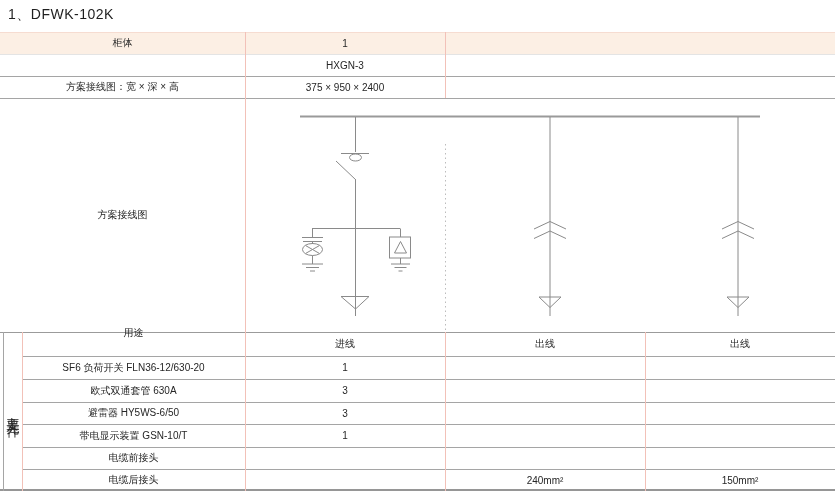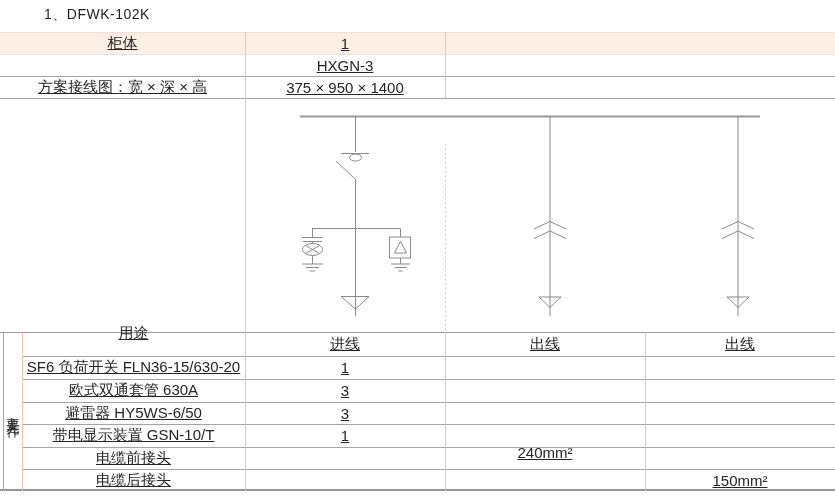--- a/index.html
+++ b/index.html
@@ -1,24 +1,24 @@
 <!DOCTYPE html>
 <html><head>
 <meta charset="utf-8">
 <style>
   html,body{margin:0;padding:0;background:#ffffff;}
   #app{position:relative;width:835px;height:495px;background:#fff;
        font-family:"Liberation Sans","DejaVu Sans",sans-serif;color:#262626;overflow:hidden;}
-  .title{position:absolute;left:8px;top:6px;font-size:14px;color:#1f1f1f;letter-spacing:0.5px;margin-left:36px;}
+  .title{position:absolute;left:8px;top:6px;font-size:14px;color:#1f1f1f;letter-spacing:0.5px;}
   .fill-peach{position:absolute;left:0;top:32px;width:835px;height:22px;background:#fcefe4;}
   .hl,.vl{position:absolute;}
   .hl{height:1px;background:#a5a5a5;}
   .vl{width:1px;background:#f2c1b8;}
   .cell{position:absolute;display:flex;align-items:center;justify-content:center;
-        font-size:15px;white-space:nowrap;text-decoration:underline;}
+        font-size:10px;white-space:nowrap;}
   .c-label{left:0;width:245px;}
   .c-val{left:245px;width:200px;}
   .c-out1{left:445px;width:200px;}
   .c-out2{left:645px;width:190px;}
   .b-label{left:22px;width:223px;}
   .vlab{position:absolute;left:3px;top:332px;width:19px;height:159px;
         display:flex;align-items:center;justify-content:center;
         writing-mode:vertical-rl;text-orientation:upright;font-size:13px;letter-spacing:3px;}
   svg{position:absolute;left:0;top:0;pointer-events:none;}
 </style>
@@ -48,22 +48,23 @@
   <div class="vl" style="left:445px;top:32px;height:66px"></div>
   <div class="vl" style="left:445px;top:332px;height:159px"></div>
   <div class="vl" style="left:645px;top:332px;height:159px"></div>
   <div class="vl" style="left:22px;top:332px;height:159px"></div>
   <div class="vl" style="left:3px;top:332px;height:159px;background:#a5a5a5"></div>
 
   <div class="cell c-label" style="top:32px;height:22px">柜体</div>
   <div class="cell c-val" style="top:32px;height:22px">1</div>
   <div class="cell c-val" style="top:54px;height:22px">HXGN-3</div>
   <div class="cell c-label" style="top:76px;height:22px">方案接线图：宽 × 深 × 高</div>
-  <div class="cell c-val" style="top:76px;height:22px">375 × 950 × 1400</div>
+  <div class="cell c-val" style="top:76px;height:22px">375 × 950 × 2400</div>
 
+  <div class="cell c-label" style="top:98px;height:234px">方案接线图</div>
 
   <svg width="835" height="495" viewBox="0 0 835 495">
     <g stroke="#8a8a8a" stroke-width="1" fill="none">
       <line x1="300" y1="116.5" x2="760" y2="116.5" stroke-width="2" stroke="#9a9a9a"></line>
       <line x1="445.5" y1="144" x2="445.5" y2="331" stroke="#bcbcbc" stroke-dasharray="1.5 3"></line>
 
       <g>
         <g>
           <line x1="355.5" y1="117" x2="355.5" y2="152"></line>
           <line x1="341" y1="153.5" x2="369" y2="153.5"></line>
@@ -127,21 +128,21 @@
     </g>
   </svg>
 
   <div class="cell b-label" style="top:321px;height:24px">用途</div>
   <div class="cell c-val" style="top:332px;height:24px">进线</div>
   <div class="cell c-out1" style="top:332px;height:24px">出线</div>
   <div class="cell c-out2" style="top:332px;height:24px">出线</div>
 
   <div class="vlab">主要元件</div>
 
-  <div class="cell b-label" style="top:356px;height:23px">SF6 负荷开关 FLN36-15/630-20</div>
+  <div class="cell b-label" style="top:356px;height:23px">SF6 负荷开关 FLN36-12/630-20</div>
   <div class="cell c-val" style="top:356px;height:23px">1</div>
   <div class="cell c-out1" style="top:356px;height:23px"></div>
   <div class="cell c-out2" style="top:356px;height:23px"></div>
 
   <div class="cell b-label" style="top:379px;height:23px">欧式双通套管  630A</div>
   <div class="cell c-val" style="top:379px;height:23px">3</div>
   <div class="cell c-out1" style="top:379px;height:23px"></div>
   <div class="cell c-out2" style="top:379px;height:23px"></div>
 
   <div class="cell b-label" style="top:402px;height:22px">避雷器  HY5WS-6/50</div>
@@ -154,16 +155,16 @@
   <div class="cell c-out1" style="top:424px;height:23px"></div>
   <div class="cell c-out2" style="top:424px;height:23px"></div>
 
   <div class="cell b-label" style="top:447px;height:22px">电缆前接头</div>
   <div class="cell c-val" style="top:447px;height:22px"></div>
   <div class="cell c-out1" style="top:447px;height:22px"></div>
   <div class="cell c-out2" style="top:447px;height:22px"></div>
 
   <div class="cell b-label" style="top:469px;height:22px">电缆后接头</div>
   <div class="cell c-val" style="top:469px;height:22px"></div>
-  <div class="cell c-out1" style="top:441px;height:22px">240mm²</div>
+  <div class="cell c-out1" style="top:469px;height:22px">240mm²</div>
   <div class="cell c-out2" style="top:469px;height:22px">150mm²</div>
 
 </div>
 
 </body></html>

